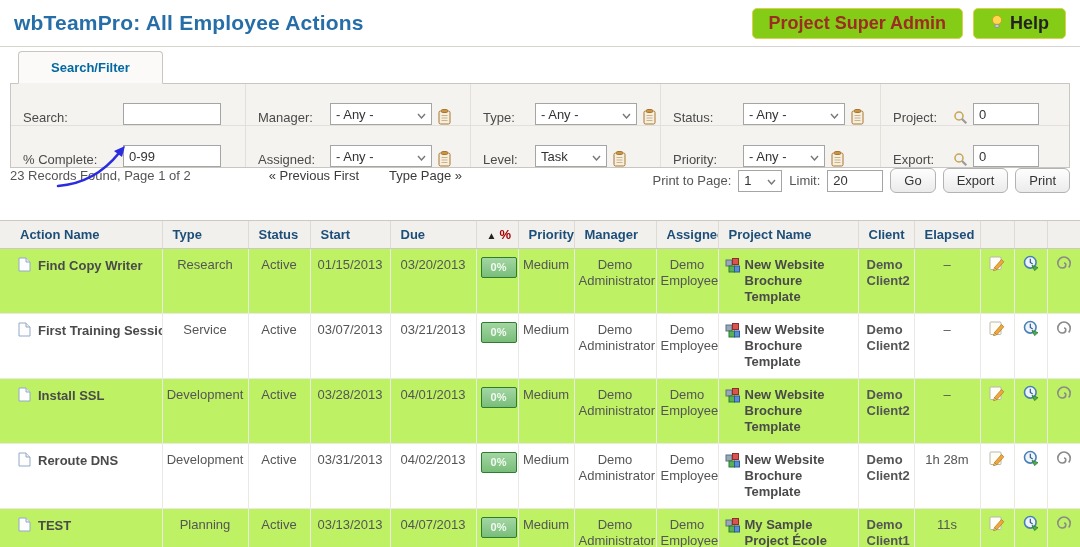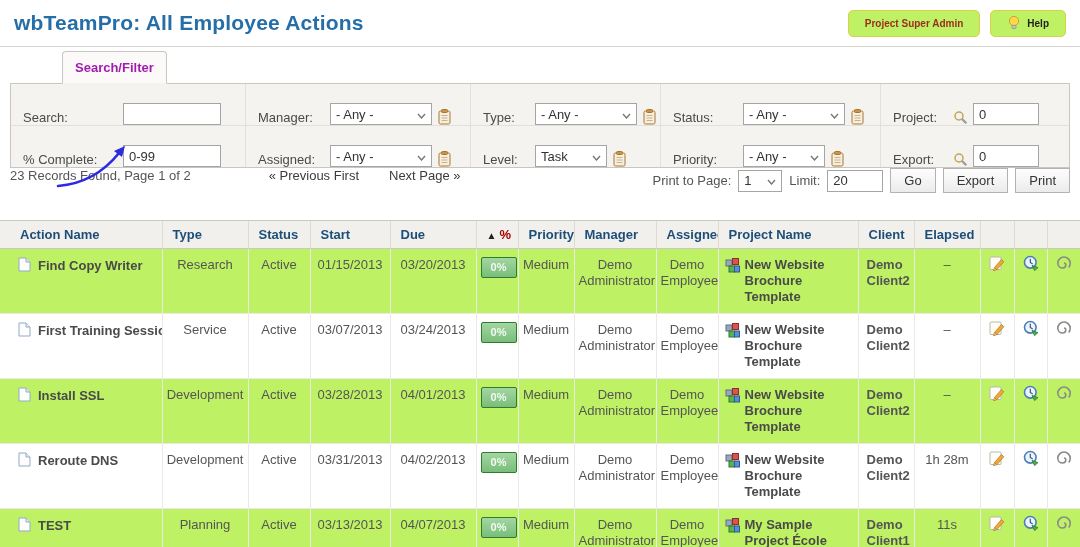--- a/index.html
+++ b/index.html
@@ -4,30 +4,30 @@
 <style>
   html,body{margin:0;padding:0;background:#fff;}
   body{font-family:"Liberation Sans",sans-serif;}
   .page{width:1080px;height:547px;position:relative;overflow:hidden;background:#fff;}
 
   
   .topbar{height:47px;display:flex;align-items:center;justify-content:space-between;
           padding:0 14px;border-bottom:1px solid #d8d5d1;box-sizing:border-box;}
   .title{font-size:21px;font-weight:bold;color:#266ea8;letter-spacing:.2px;}
   .topbar-btns{display:flex;gap:10px;}
-  .ybtn{display:flex;align-items:center;gap:6px;background:#bef264;border:1px solid #ddcf4e;
-        border-radius:5px;padding:4px 16px;font-size:10px;font-weight:bold;color:#222;
+  .ybtn{display:flex;align-items:center;gap:6px;background:#84cc16;border:1px solid #ddcf4e;
+        border-radius:5px;padding:4px 16px;font-size:18px;font-weight:bold;color:#222;
         cursor:pointer;font-family:inherit;}
   .ybtn.admin{color:#9b2d23;}
 
   
   .tabrow{height:36px;padding-left:18px;display:flex;align-items:flex-end;}
   .tab{background:#fbfaf8;border:1px solid #c9c6c2;border-bottom:1px solid #f4f3f0;
-       border-radius:4px 4px 0 0;padding:8px 12px;font-size:13px;font-weight:bold;color:#a21caf;
-       position:relative;top:1px;z-index:2;cursor:pointer;margin-left:44px;}
+       border-radius:4px 4px 0 0;padding:8px 32px;font-size:13px;font-weight:bold;color:#0369a1;
+       position:relative;top:1px;z-index:2;cursor:pointer;}
 
   
   .fpanel{margin:0 10px;border:1px solid #c9c6c2;background:#f4f3f0;position:relative;z-index:1;}
   .frow{display:grid;grid-template-columns:235px 225px 190px 220px 1fr;height:41px;}
   .frow:first-child{border-bottom:1px solid #e3e0db;}
   .fcell{display:flex;align-items:flex-end;padding-left:12px;border-right:1px solid #e3e0db;box-sizing:border-box;}
   .fcell:last-child{border-right:none;}
   .flabel{font-size:13px;color:#4a4a4a;flex:none;}
   .fcell.c1 .flabel{width:100px}.fcell.c2 .flabel{width:72px}.fcell.c3 .flabel{width:52px}
   .fcell.c4 .flabel{width:70px}.fcell.c5 .flabel{width:60px}
@@ -42,21 +42,21 @@
   .mag{margin-right:5px;cursor:pointer;display:flex;}
   .lookup-input{width:66px;}
 
   
   .pagerow{margin:0 10px;height:52px;display:flex;align-items:flex-start;font-size:13px;color:#555;}
   .pglinks{margin-left:78px;display:flex;gap:30px;color:#3b3b3b;}
   .pglink{cursor:pointer;}
   .pgctrl{margin-left:auto;display:flex;align-items:center;gap:7px;color:#555;}
   .jumpsel{width:44px;}
   .limit-input{width:56px;}
-  .gbtn{background:linear-gradient(#fefefe,#ebebeb);border:1px solid #b3b3b3;border-radius:0;
+  .gbtn{background:linear-gradient(#fefefe,#ebebeb);border:1px solid #b3b3b3;border-radius:6px;
         padding:4px 13px;font-size:13px;color:#333;cursor:pointer;font-family:inherit;}
 
   
   table.grid{width:1080px;border-collapse:collapse;table-layout:fixed;}
   .grid th{background:#f1f0ed;border-top:1px solid #ccc9c4;border-bottom:1px solid #ccc9c4;
            color:#1d4e79;font-size:13px;font-weight:bold;height:27px;padding:0 4px 0 10px;
            text-align:left;border-left:1px solid #dedbd5;overflow:hidden;white-space:nowrap;cursor:pointer;}
   .grid th:first-child{padding-left:20px;border-left:none;}
   .grid th .sort-arrow{color:#222;font-size:10px;margin-right:3px;}
   .grid th .pct-hdr{color:#a30000;}
@@ -233,21 +233,21 @@
           </span>
           <input class="tinput lookup-input" value="0" style="">
         </div>
       </div>
     </div>
 
   <div class="pagerow">
     <span>23 Records Found, Page 1 of 2</span>
     <span class="pglinks">
       <span class="pglink">« Previous First</span>
-      <span class="pglink">Next Page »</span>
+      <span class="pglink">Type Page »</span>
     </span>
     <span class="pgctrl">
       <span>Print to Page:</span>
       <span class="fselect jumpsel">
         <span>1</span>
         <span><svg width="9" height="6" viewBox="0 0 9 6">
               <path d="M1 1l3.5 4L8 1" fill="none" stroke="#777" stroke-width="1.4"></path>
             </svg></span>
       </span>
       <span>Limit:</span>
@@ -337,21 +337,21 @@
               </svg></span></td>
         </tr>
         <tr>
           <td class="cname"><span class="ic"><svg width="13" height="15" viewBox="0 0 13 15">
                 <path d="M1 1h7l4 4v9H1z" fill="#fdfdfd" stroke="#92a8c8"></path>
                 <path d="M8 1v4h4" fill="#e8eef7" stroke="#92a8c8"></path>
               </svg></span><span>First Training Session</span></td>
           <td>Service</td>
           <td>Active</td>
           <td>03/07/2013</td>
-          <td>03/24/2013</td>
+          <td>03/21/2013</td>
           <td><span class="badge">0%</span></td>
           <td>Medium</td>
           <td>Demo Administrator</td>
           <td>Demo Employee</td>
           <td class="cproj">
             <span class="projwrap">
               <span class="ic"><svg width="15" height="15" viewBox="0 0 15 15">
                   <rect x="1" y="2" width="6" height="6" fill="#9aa7b8" stroke="#5f6f84"></rect>
                   <rect x="7.5" y="0.5" width="6" height="6" fill="#d9534f" stroke="#8d2d2a"></rect>
                   <rect x="4" y="8" width="5.5" height="6" fill="#58b058" stroke="#2d7a2d"></rect>

